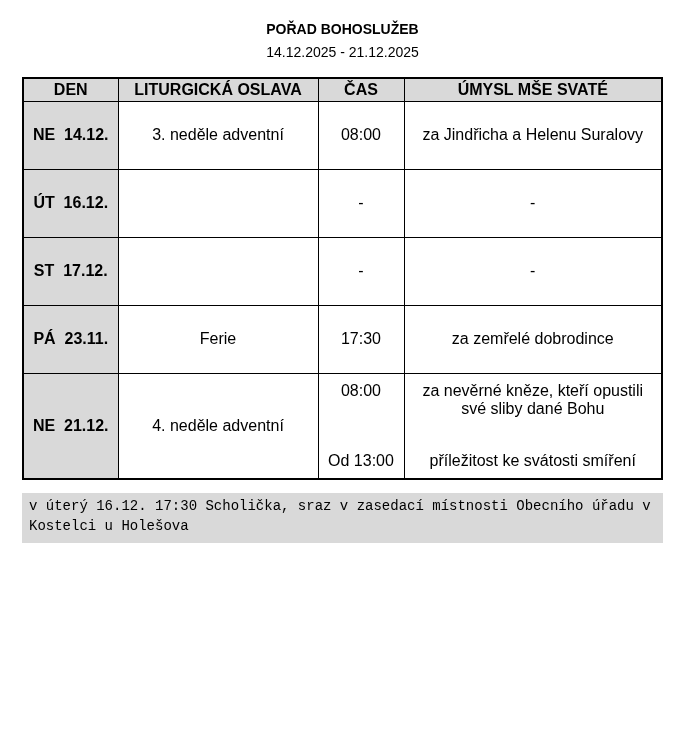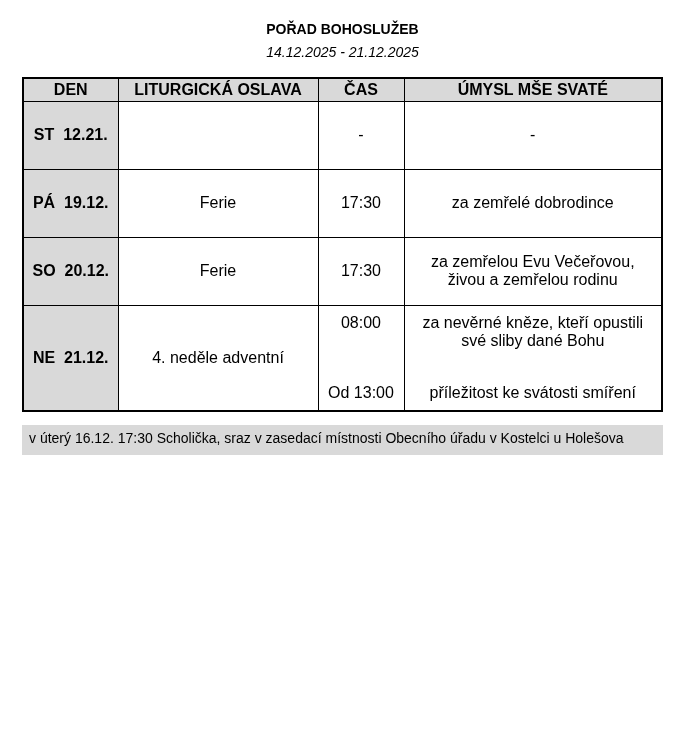--- a/index.html
+++ b/index.html
@@ -6,21 +6,21 @@
   html, body {
     width: 685px;
     background: #ffffff;
     color: #000000;
     font-family: "Liberation Sans", sans-serif;
   }
   .page { width: 685px; min-height: 756px; padding-top: 20px; }
 
   .titles { text-align: center; }
   .title-line { font-size: 14px; font-weight: bold; line-height: 1.35; }
-  .date-line { font-size: 14px; line-height: 1.5; margin-top: 3px; font-style: italic; }
+  .date-line { font-size: 14px; line-height: 1.5; margin-top: 3px; }
 
   .content { margin: 14px 22px 0 22px; }
 
   table.schedule {
     width: 100%;
     border-collapse: collapse;
     border: 2px solid #000;
     table-layout: fixed;
   }
   table.schedule th, table.schedule td {
@@ -64,20 +64,21 @@
     min-height: 92px;
     padding: 2px 0;
   }
 
   .note {
     margin: 13px 22px 0 22px;
     background: #d9d9d9;
     font-size: 14px;
     line-height: 1.4;
     padding: 4px 7px 6px 7px;
+    font-family: Liberation Mono, monospace;
   }
 </style>
 </head>
 <body>
 
 <div class="page">
 
   <div class="titles">
     <div class="title-line">POŘAD BOHOSLUŽEB</div>
     <div class="date-line">14.12.2025 - 21.12.2025</div>
@@ -94,68 +95,82 @@
       <thead>
         <tr>
           <th>DEN</th>
           <th>LITURGICKÁ OSLAVA</th>
           <th>ČAS</th>
           <th>ÚMYSL MŠE SVATÉ</th>
         </tr>
       </thead>
       <tbody>
 
-
+        <tr>
+          <td class="den"><span>NE  14.12.</span></td>
+          <td>3. neděle adventní</td>
+          <td>
+              <div class="stack">
+                <div class="line1">08:00</div>
+              </div>
+            </td>
+          <td>
+              <div class="stack">
+                <div class="line1">za Jindřicha a Helenu Suralovy</div>
+              </div>
+            </td>
+        </tr>
 
 
         <tr>
-          <td class="den"><span>ST  12.21.</span></td>
+          <td class="den"><span>ÚT  16.12.</span></td>
+          <td></td>
+          <td>
+              <div class="stack">
+                <div class="line1">-</div>
+              </div>
+            </td>
+          <td>
+              <div class="stack">
+                <div class="line1">-</div>
+              </div>
+            </td>
+        </tr>
+
+        <tr>
+          <td class="den"><span>ST  17.12.</span></td>
           <td></td>
           <td>
               <div class="stack">
                 <div class="line1">-</div>
               </div>
             </td>
           <td>
               <div class="stack">
                 <div class="line1">-</div>
               </div>
             </td>
         </tr>
 
 
         <tr>
-          <td class="den"><span>PÁ  19.12.</span></td>
+          <td class="den"><span>PÁ  23.11.</span></td>
           <td>Ferie</td>
           <td>
               <div class="stack">
                 <div class="line1">17:30</div>
               </div>
             </td>
           <td>
               <div class="stack">
                 <div class="line1">za zemřelé dobrodince</div>
               </div>
             </td>
         </tr>
 
-        <tr>
-          <td class="den"><span>SO  20.12.</span></td>
-          <td>Ferie</td>
-          <td>
-              <div class="stack">
-                <div class="line1">17:30</div>
-              </div>
-            </td>
-          <td>
-              <div class="stack">
-                <div class="line1">za zemřelou Evu Večeřovou, živou a zemřelou rodinu</div>
-              </div>
-            </td>
-        </tr>
 
         <tr class="tall">
           <td class="den"><span>NE  21.12.</span></td>
           <td>4. neděle adventní</td>
           <td>
               <div class="stack">
                 <div class="line1">08:00</div>
                 <div class="line2">Od 13:00</div>
               </div>
             </td>

